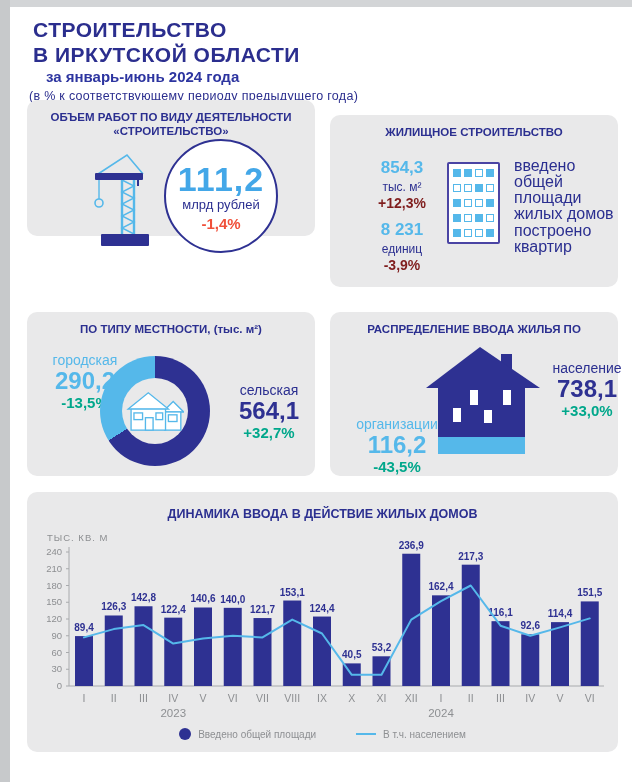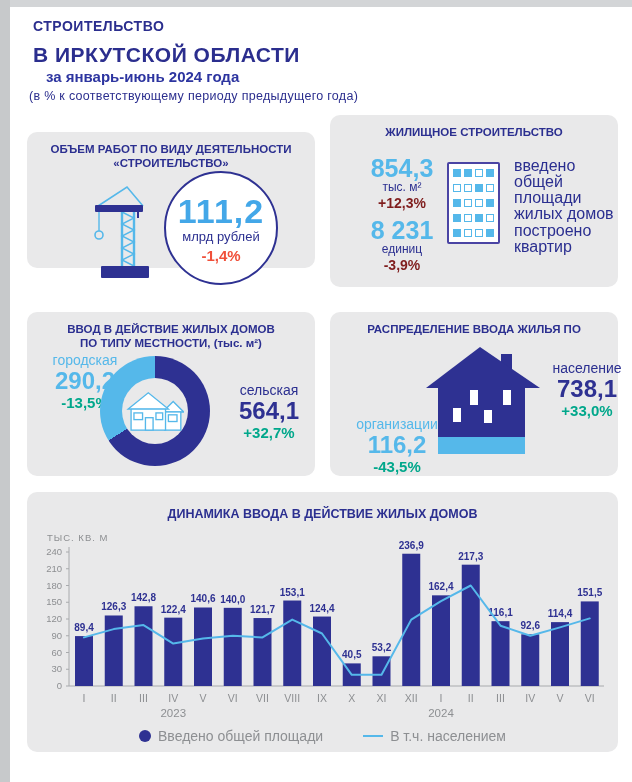--- a/index.html
+++ b/index.html
@@ -2,48 +2,48 @@
 <html><head>
 <meta charset="utf-8">
 <style>
   html,body{margin:0;padding:0;}
   body{width:632px;height:782px;background:#ffffff;font-family:"Liberation Sans",sans-serif;position:relative;overflow:hidden;}
   .page{position:absolute;inset:0;}
   .edge-top{position:absolute;left:0;top:0;width:632px;height:7px;background:#d3d5d7;}
   .edge-left{position:absolute;left:0;top:0;width:10px;height:782px;background:#c7c9cb;}
 
   
-  .title1{position:absolute;left:33px;top:18px;font-size:14px;font-weight:bold;color:#2b2e8e;letter-spacing:.5px;text-align:right;}
+  .title1{position:absolute;left:33px;top:18px;font-size:21px;font-weight:bold;color:#2b2e8e;letter-spacing:.5px;text-align:right;}
   .title2{position:absolute;left:33px;top:43px;font-size:21px;font-weight:bold;color:#2b2e8e;letter-spacing:.5px;}
   .subtitle{position:absolute;left:46px;top:68px;font-size:15px;font-weight:bold;color:#2d35a0;}
   .note{position:absolute;left:29px;top:89px;font-size:12.5px;color:#2b2e8e;letter-spacing:.3px;}
   .logo{position:absolute;right:14px;top:25px;font-size:15px;font-weight:bold;color:#3d3d40;letter-spacing:1.5px;}
 
   
   .card{position:absolute;background:#e9e9ea;border-radius:10px;}
-  .card-volume{left:27px;top:132px;width:288px;height:136px;}
+  .card-volume{left:27px;top:100px;width:288px;height:136px;}
   .card-housing{left:330px;top:115px;width:288px;height:172px;}
   .card-locality{left:27px;top:312px;width:288px;height:164px;}
   .card-developers{left:330px;top:312px;width:288px;height:164px;}
   .card-dynamics{left:27px;top:492px;width:591px;height:260px;}
 
   .card-title{position:absolute;left:0;top:10px;width:100%;text-align:center;font-size:11.5px;font-weight:bold;color:#2b2f90;line-height:14px;}
 
   
   .crane{position:absolute;left:64px;top:48px;}
   .circle{position:absolute;left:137px;top:39px;width:110px;height:110px;background:#ffffff;border:2px solid #2e3192;border-radius:50%;text-align:center;}
   .big-blue{margin-top:19px;font-size:34px;font-weight:bold;color:#43a7e8;letter-spacing:1px;}
   .circ-unit{font-size:13px;color:#2b2f90;margin-top:-2px;}
   .circ-change{font-size:15px;font-weight:bold;color:#f0503a;margin-top:3px;}
 
   
   .num-block{position:absolute;text-align:center;}
   .hb-area{left:28px;top:40px;width:88px;}
   .hb-apts{left:28px;top:102px;width:88px;}
-  .lb-big{font-size:25px;font-weight:bold;color:#55b8ea;line-height:26px;}
+  .lb-big{font-size:17px;font-weight:bold;color:#55b8ea;line-height:26px;}
   .nv-unit{font-size:12px;color:#2b2f90;line-height:13px;}
   .teal{font-size:14px;font-weight:bold;color:#7f1d1d;line-height:18px;}
   .building{position:absolute;left:117px;top:47px;display:grid;grid-template-columns:repeat(4,8px);column-gap:3px;row-gap:7px;padding:5px 4px;background:#fff;border:2px solid #4a44a4;border-radius:2px;width:max-content;}
   .bsq{width:8px;height:8px;background:#fff;border:1.5px solid #55b8ea;box-sizing:border-box;}
   .bsq.fill{background:#55b8ea;border-color:#55b8ea;}
   .h-label{position:absolute;left:184px;width:110px;font-size:16px;color:#2b2f90;line-height:16px;}
   .h-label1{top:43px;}
   .h-label2{top:108px;}
 
   
@@ -61,21 +61,21 @@
   
   .dev-house{position:absolute;left:93px;top:34px;}
   .dv-pop{left:213px;top:48px;width:88px;}
   .dv-org{left:20px;top:104px;width:94px;}
 
   
   .chart-title{position:absolute;left:0;top:15px;width:100%;text-align:center;font-size:12.5px;font-weight:bold;color:#2b2f90;}
   .ylabel{position:absolute;left:20px;top:40px;font-size:9.5px;color:#8d8f92;letter-spacing:1px;}
   #chart-svg{position:absolute;left:0;top:0;font-family:"Liberation Sans",sans-serif;}
   .legend{position:absolute;left:0;top:236px;width:100%;display:flex;justify-content:center;gap:40px;align-items:center;}
-  .leg-item{display:flex;align-items:center;gap:7px;font-size:14px;color:#8d8f92;}
+  .leg-item{display:flex;align-items:center;gap:7px;font-size:10px;color:#8d8f92;}
   .leg-dot{width:12px;height:12px;border-radius:50%;background:#2e3192;}
   .leg-line{width:20px;height:2px;background:#55b8ea;}
 </style>
 </head>
 <body>
 
 <div class="page">
   <div class="edge-top"></div>
   <div class="edge-left"></div>
 
@@ -140,21 +140,20 @@
         <div class="bsq"></div>
         <div class="bsq"></div>
         <div class="bsq fill"></div>
       </div>
     <div class="h-label h-label1">введено общей площади жилых домов</div>
     <div class="h-label h-label2">построено квартир</div>
   </section>
 
   <section class="card card-locality">
     <div class="card-title">
-      <div>ВВОД В ДЕЙСТВИЕ ЖИЛЫХ ДОМОВ</div>
       <div>ПО ТИПУ МЕСТНОСТИ, (тыс. м²)</div>
     </div>
     <div class="loc-block lb-urban">
       <div class="loc-cap-lb">городская</div>
       <div class="loc-val-lb">290,2</div>
       <div class="loc-chg">-13,5%</div>
     </div>
     <div class="donut" id="locality-donut" style="background: conic-gradient(rgb(46, 49, 146) 0deg, rgb(46, 49, 146) 66%, rgb(85, 184, 234) 66%, rgb(85, 184, 234) 100%);">
       <div class="donut-hole">
         <svg width="58" height="44" viewBox="0 0 60 46">

